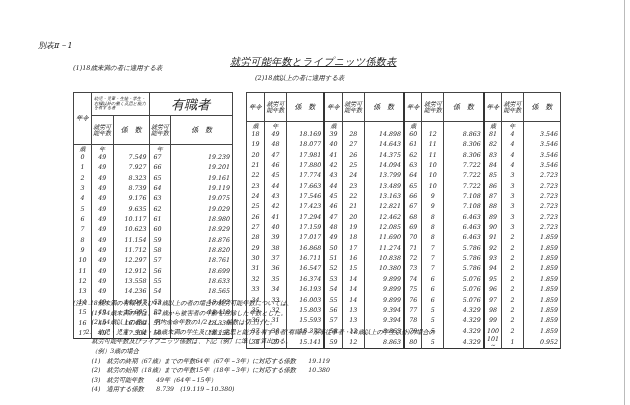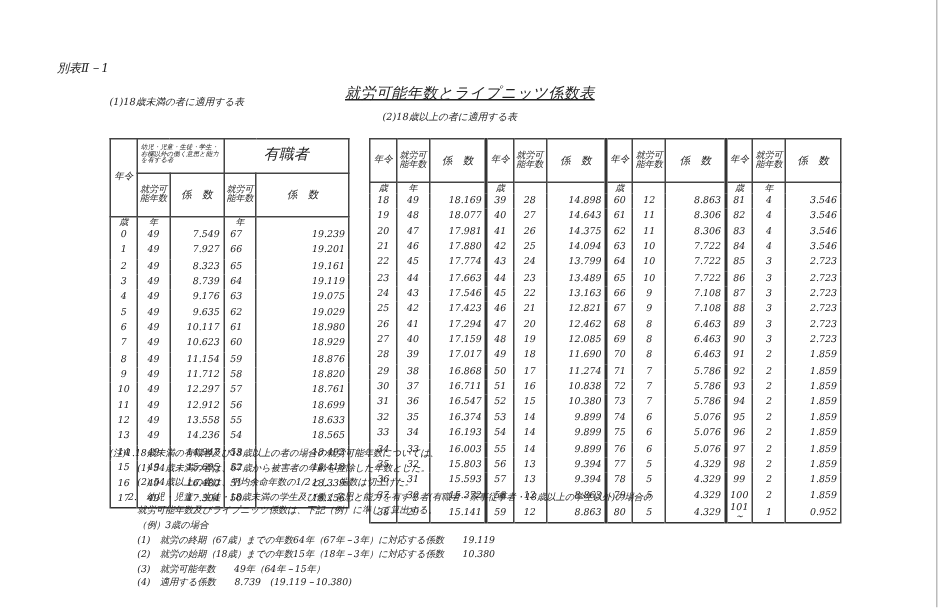--- a/index.html
+++ b/index.html
@@ -39,21 +39,21 @@
     <col style="width:18px">
       <col style="width:22px">
       <col style="width:36px">
       <col style="width:22px">
       <col style="width:62px">
   </colgroup>
   <tbody id="t1-head">
     <tr class="hdr">
       <td rowspan="2">年令</td>
       <td colspan="2" class="small" style="height:20px">幼児・児童・生徒・学生・右欄以外の働く意思と能力を有する者</td>
-      <td colspan="2" style="font-size:10px">有職者</td>
+      <td colspan="2" style="font-size:13px">有職者</td>
     </tr>
     <tr class="hdr">
       <td class="vlabel" style="height:28px">就労可能年数</td>
       <td style="font-size:7px">係　数</td>
       <td class="vlabel">就労可能年数</td>
       <td style="font-size:7px">係　数</td>
     </tr>
     <tr class="unitrow">
       <td class="body-cell c">歳</td>
       <td class="body-cell c">年</td>

